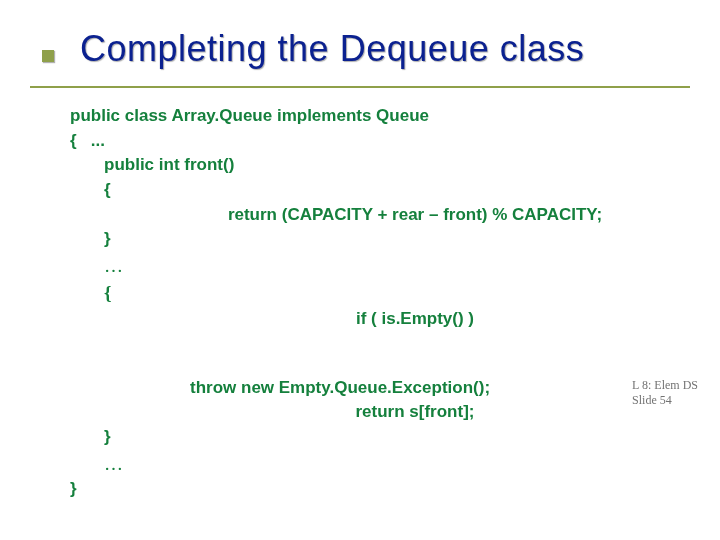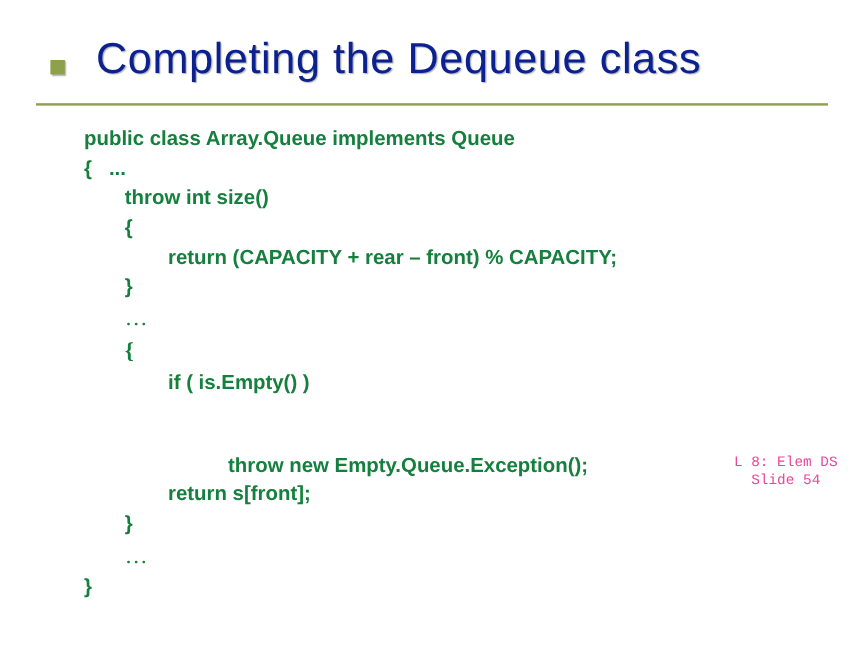--- a/index.html
+++ b/index.html
@@ -47,30 +47,30 @@
   .body {
     padding: 16px 30px 0 70px;
     font-size: 17px;
     line-height: 1.45;
     font-family: Verdana, Arial, sans-serif;
     color: #15803d;
   }
   .b { font-weight: bold; }
   .serif { font-family: "Times New Roman", Times, serif; font-size: 19px; }
   .ind1 { padding-left: 34px; }
-  .ind2 { padding-left: 70px; }
+  .ind2 { padding-left: 70px; text-align: center; }
   .ind3 { padding-left: 120px; margin-top: 44px; }
   .footer {
     position: absolute;
     right: 22px;
     bottom: 16px;
-    font-family: Liberation Mono, monospace;
+    font-family: Liberation Serif, serif;
     font-size: 12px;
-    color: #ec4899;
-    text-align: center;
+    color: #737373;
+    text-align: left;
     line-height: 1.3;
   }
 </style>
 </head>
 <body>
 
 <div class="slide">
 
   <div class="title-wrap">
     <div class="title-bullet"></div>
@@ -78,21 +78,21 @@
   </div>
 
   <div class="rule"></div>
 
   <div class="body">
     <div class="b">public class Array.Queue implements Queue</div>
     <div class="b">
       <span>{</span>&nbsp;&nbsp;
       <span>...</span>
     </div>
-    <div class="b ind1">throw int size()</div>
+    <div class="b ind1">public int front()</div>
     <div class="b ind1">{</div>
     <div class="b ind2">return (CAPACITY + rear – front) % CAPACITY;</div>
     <div class="b ind1">}</div>
     <div class="serif ind1">…</div>
     <div class="b ind1 serif">{</div>
     <div class="b ind2">if ( is.Empty() )</div>
     <div class="b ind3">throw new Empty.Queue.Exception();</div>
     <div class="b ind2">return s[front];</div>
     <div class="b ind1">}</div>
     <div class="serif ind1">…</div>

